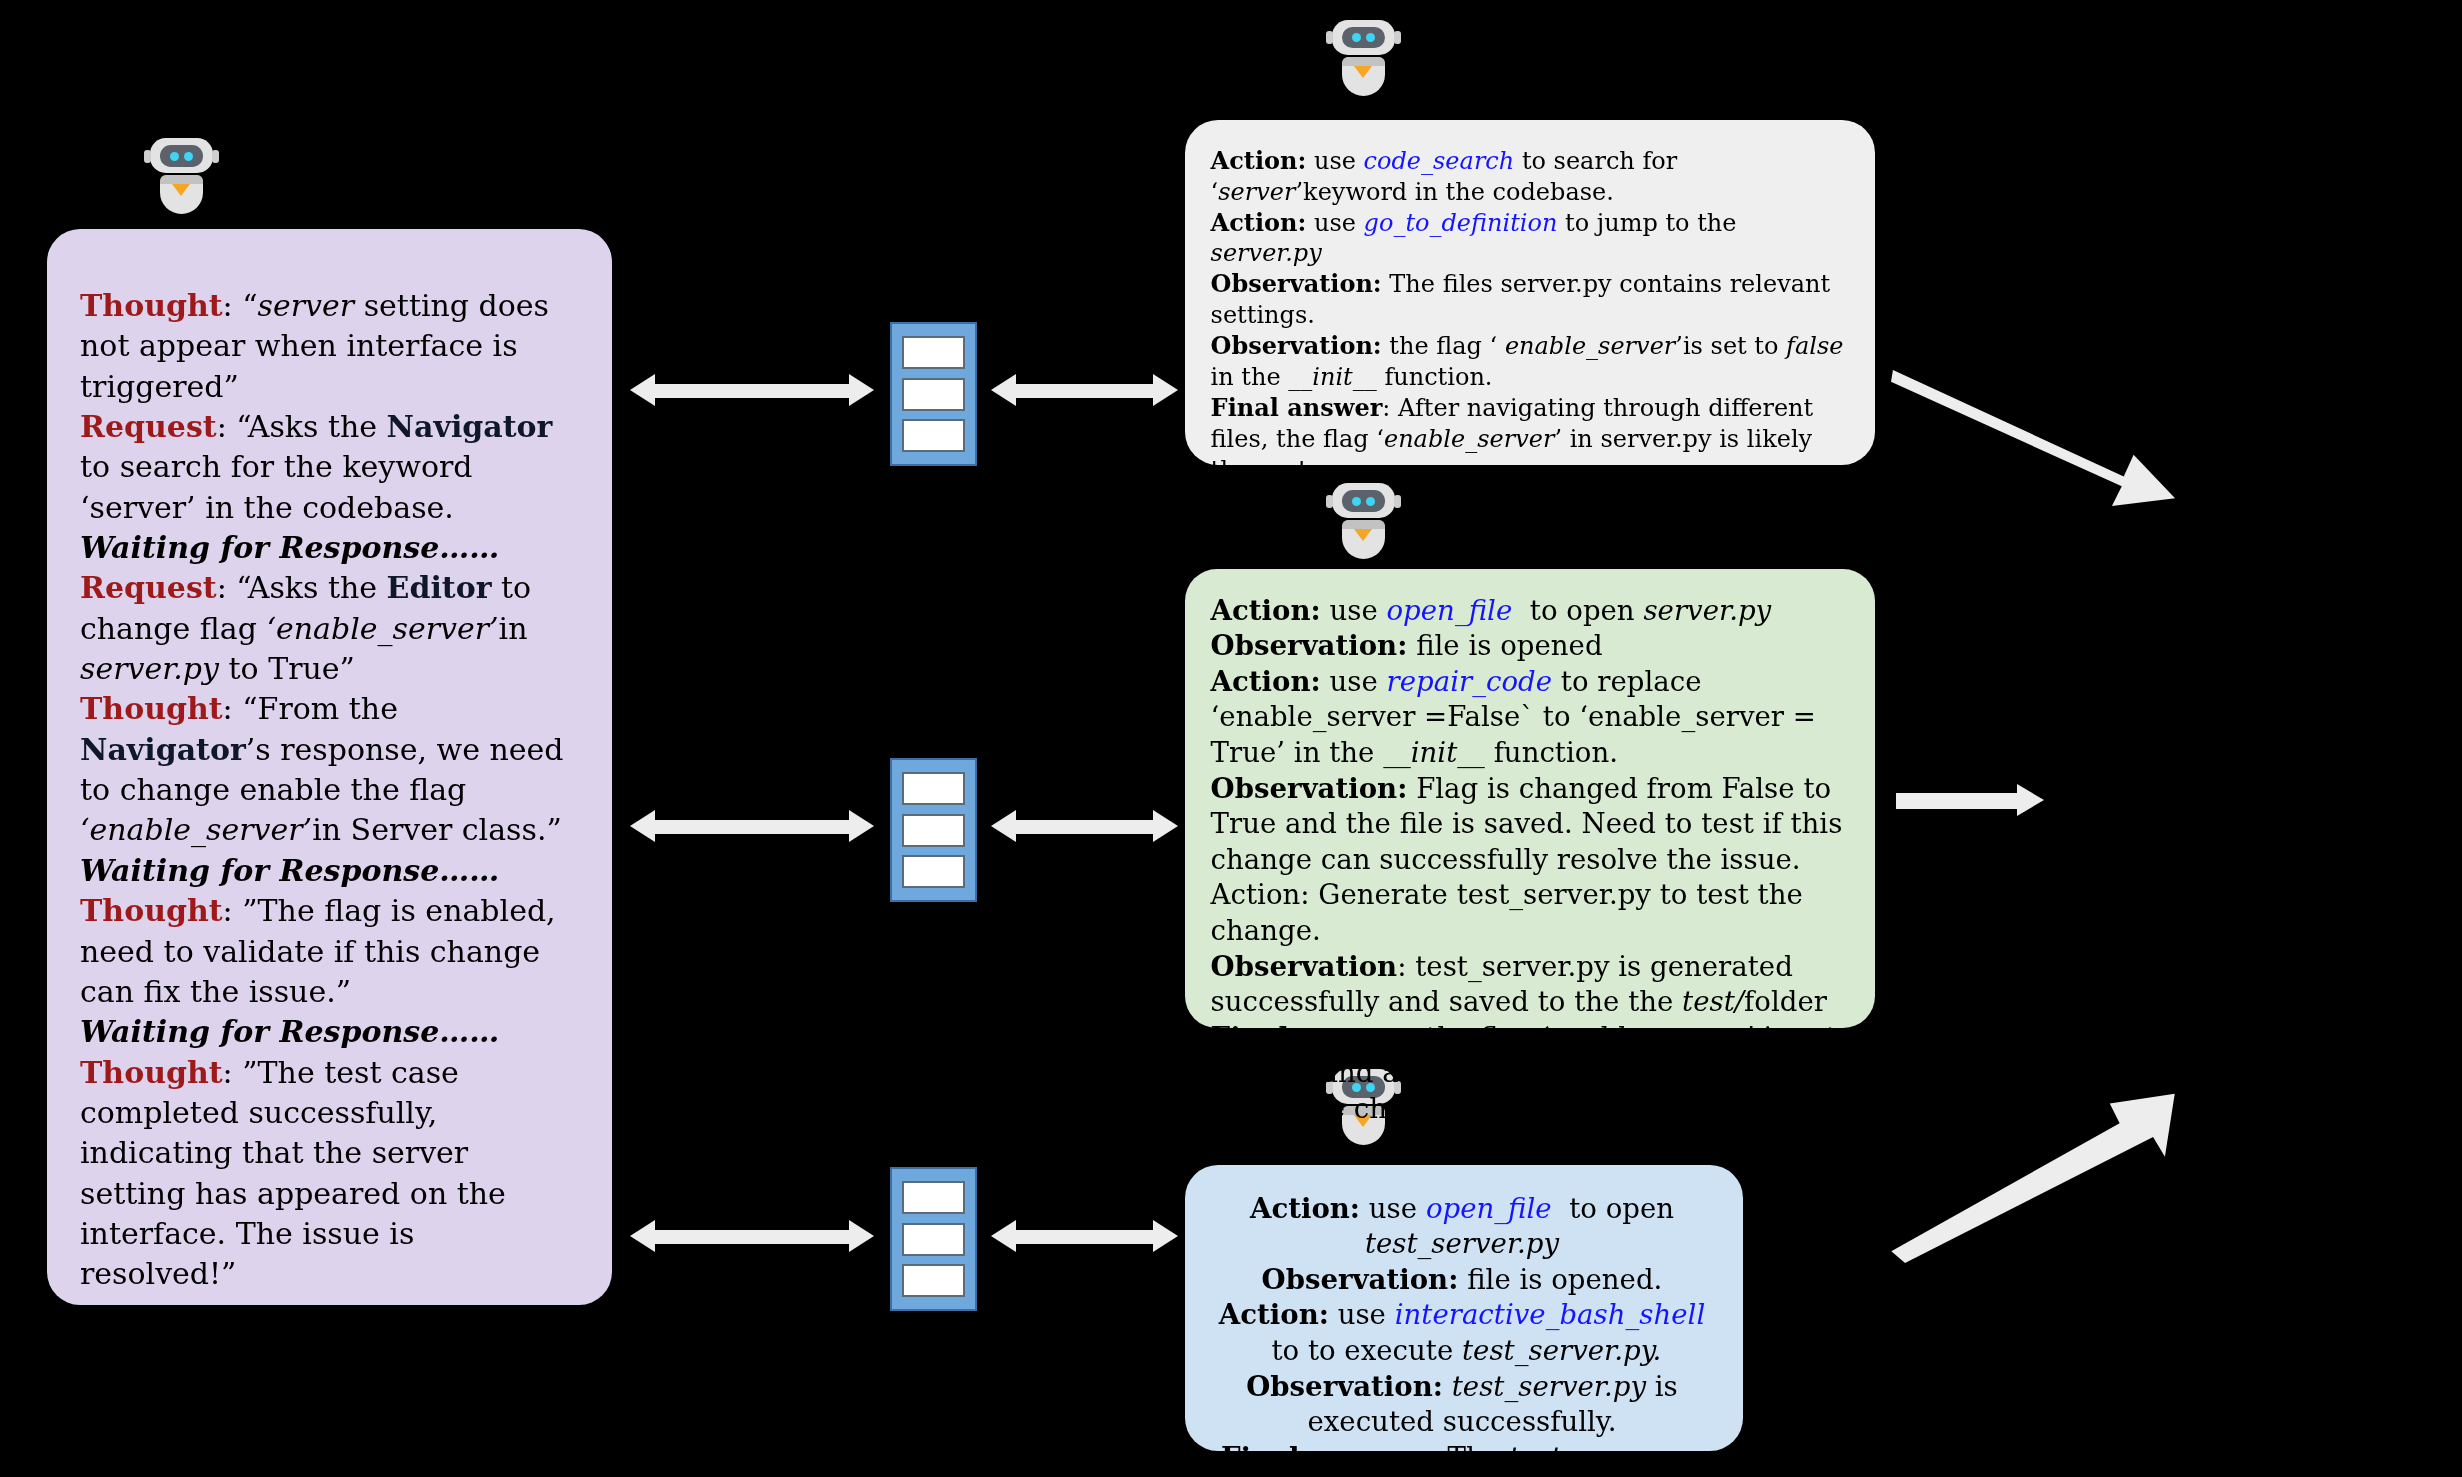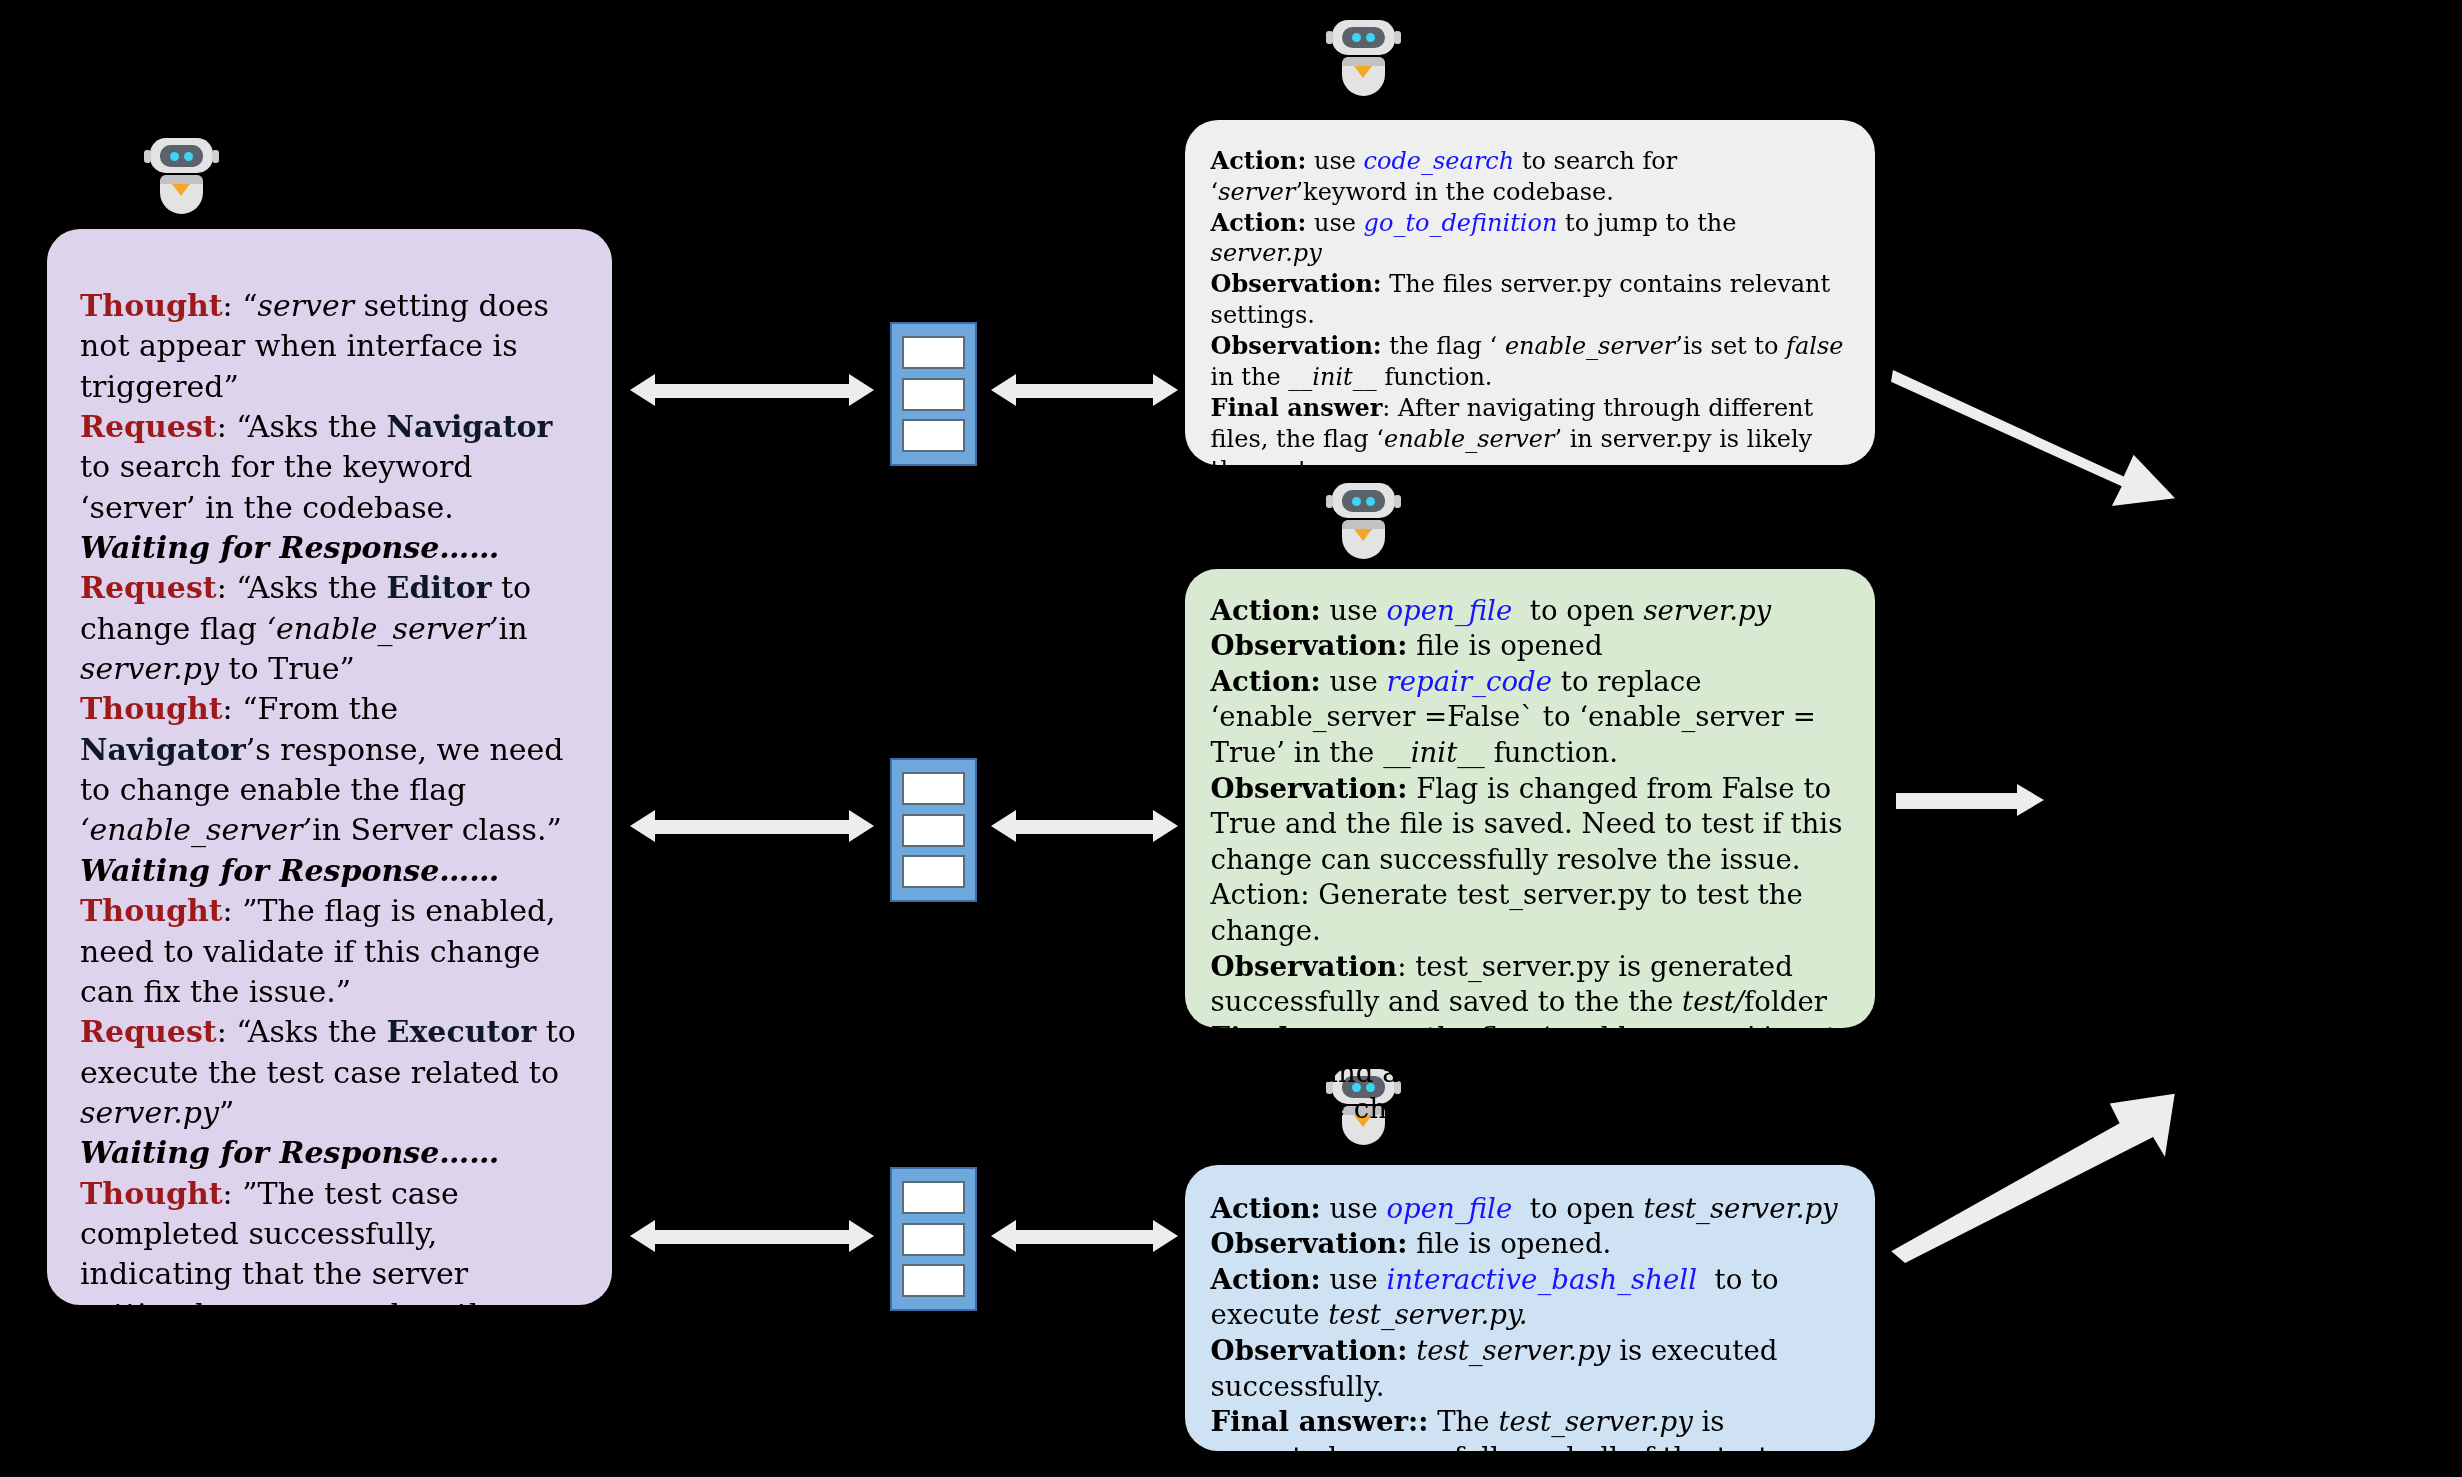--- a/index.html
+++ b/index.html
@@ -19,22 +19,22 @@
   .card p{margin:0;}
 
   
   #coordinator-card{left:47px;top:229px;width:565px;height:1076px;
        padding:57px 33px 29.6px 33px;font-size:30px;line-height:1.345;}
   
   #navigator-card{left:1185px;top:120px;width:690px;height:345px;
        padding:25.6px 29.6px 19.7px 25.6px;font-size:24px;line-height:1.29;}
   #editor-card{left:1185px;top:569px;width:690px;height:459px;
        padding:23.6px 29.6px 19.7px 25.6px;font-size:27.6px;line-height:1.29;}
-  #executor-card{left:1185px;top:1165px;width:690px;height:286px;
-       padding:25.6px 29.6px 19.7px 25.6px;font-size:27.6px;line-height:1.29;}
+  #executor-card{left:1185px;top:1165px;width:558px;height:286px;
+       padding:25.6px 29.6px 19.7px 25.6px;font-size:27.6px;line-height:1.29;text-align:center;}
 
   .lbl-red{color:#9e1a1a;font-weight:bold;}
   .lbl-blk{font-weight:bold;}
   .agent{color:#0f172a;font-weight:bold;}
   .tool{color:#1414ff;font-style:italic;}
   .it{font-style:italic;}
   .itb{font-style:italic;font-weight:bold;}
 
   
   .robot{position:absolute;width:63px;height:77px;}
@@ -147,21 +147,20 @@
   </div>
 
   <div class="card purple" id="coordinator-card">
     <p><span class="lbl-red">Thought</span>: “<span class="it">server</span> setting does not appear when interface is triggered”</p>
     <p><span class="lbl-red">Request</span>: “Asks the <span class="agent">Navigator</span> to search for the keyword ‘server’ in the codebase.</p>
     <p class="itb">Waiting for Response……</p>
     <p><span class="lbl-red">Request</span>: “Asks the <span class="agent">Editor</span> to change flag <span class="it">‘enable_server’</span>in <span class="it">server.py</span> to True”</p>
     <p><span class="lbl-red">Thought</span>: “From the <span class="agent">Navigator</span>’s response, we need to change enable the flag <span class="it">‘enable_server’</span>in Server class.”</p>
     <p class="itb">Waiting for Response……</p>
     <p><span class="lbl-red">Thought</span>: ”The flag is enabled, need to validate if this change can fix the issue.”</p>
-    <p><span class="lbl-red">Request</span>: “Asks the <span class="agent">Executor</span> to execute the test case related to <span class="it">server.py</span>”</p>
     <p class="itb">Waiting for Response……</p>
     <p><span class="lbl-red">Thought</span>: ”The test case completed successfully, indicating that the server setting has appeared on the interface. The issue  is resolved!”</p>
   </div>
 
   <div class="card white" id="navigator-card">
     <p><span class="lbl-blk">Action:</span> use <span class="tool">code_search</span> to search for ‘<span class="it">server</span>’keyword in the codebase.</p>
     <p><span class="lbl-blk">Action:</span> use <span class="tool">go_to_definition</span> to jump to the <span class="it">server.py</span></p>
     <p><span class="lbl-blk">Observation:</span> The files server.py contains relevant settings.</p>
     <p><span class="lbl-blk">Observation:</span> the flag ‘ <span class="it">enable_server</span>’is set to <span class="it">false</span> in the <span class="it">__init__</span> function.</p>
     <p><span class="lbl-blk">Final answer</span>:  After navigating through different files, the flag ‘<span class="it">enable_server</span>’ in server.py is likely the root cause</p>

